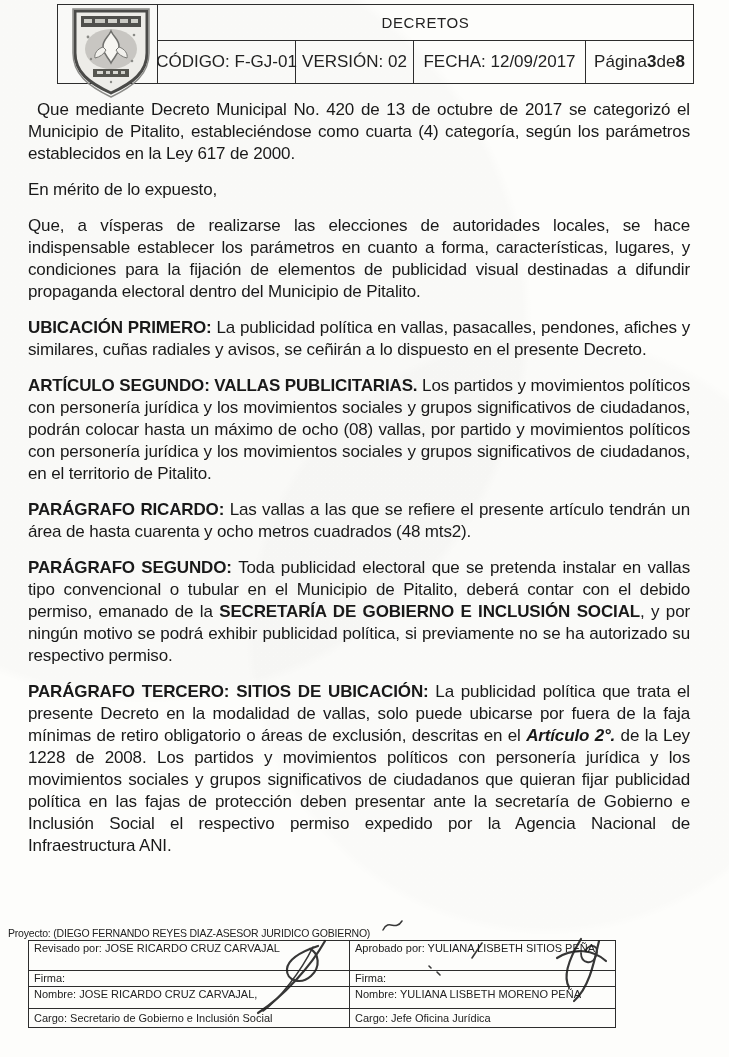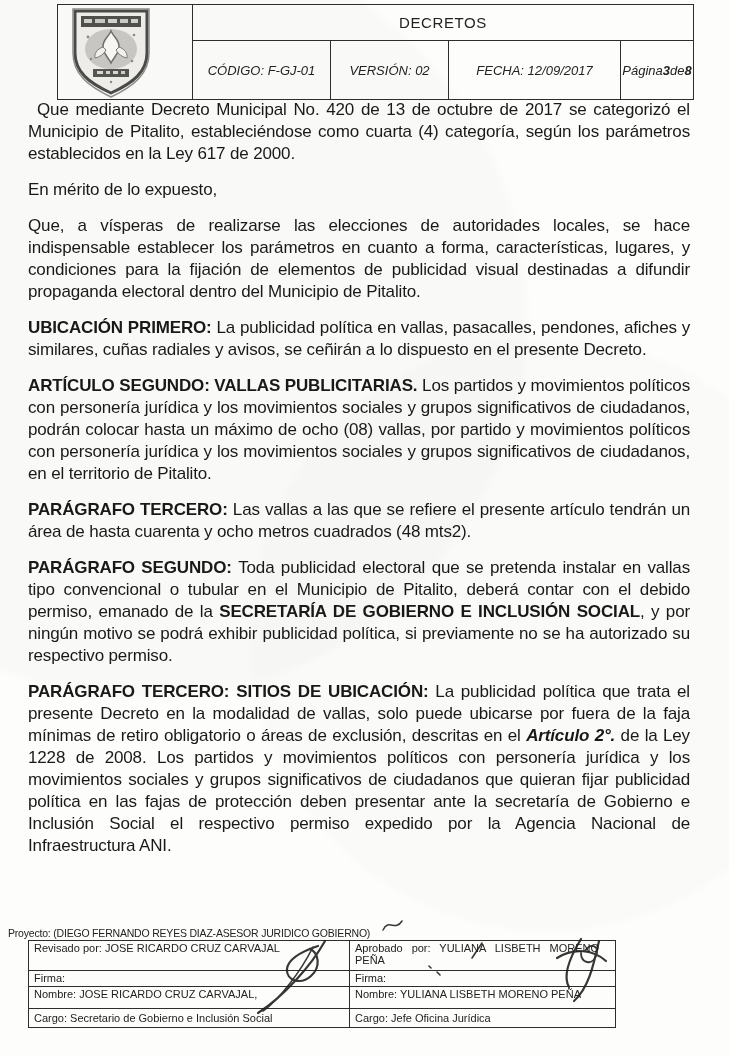--- a/index.html
+++ b/index.html
@@ -12,36 +12,35 @@
                       radial-gradient(circle at 75% 60%, rgba(0,0,0,0.012) 0 35%, transparent 36%);
     font-family:"Liberation Sans", sans-serif;
     color:#1a1a1a;
     overflow:hidden;
   }
   .b { font-weight:bold; }
   .i { font-style:italic; }
 
   
   .hdr {
-    position:absolute; left:57px; top:4px; width:637px; height:96px;
+    position:absolute; left:57px; top:4px; width:637px; height:80px;
     display:flex; box-sizing:border-box;
     border:1.6px solid #2d2d2d;
-    padding-left:35px;
   }
   .hdr-logo-cell { width:100px; box-sizing:border-box; border-right:1.6px solid #2d2d2d; }
   .hdr-right { flex:1; display:flex; flex-direction:column; }
   .hdr-title {
     height:36px; box-sizing:border-box; border-bottom:1.6px solid #2d2d2d;
     display:flex; align-items:center; justify-content:center;
     font-size:15px; letter-spacing:.6px; color:#222;
   }
   .hdr-meta { flex:1; display:flex; }
   .hdr-cell {
     display:flex; align-items:center; justify-content:center;
-    font-size:13px; box-sizing:border-box; color:#222; white-space:nowrap;font-style:italic;
+    font-size:17px; box-sizing:border-box; color:#222; white-space:nowrap;
   }
   .hc1 { width:138px; border-right:1.6px solid #2d2d2d; }
   .hc2 { width:118px; border-right:1.6px solid #2d2d2d; }
   .hc3 { width:172px; border-right:1.6px solid #2d2d2d; }
   .hc4 { flex:1; }
 
   .logo-svg { position:absolute; left:66px; top:7px; }
 
   
   .body-text {
@@ -130,32 +129,32 @@
     <circle cx="66" cy="54" r="1.3" fill="#8a8a86"></circle>
     <circle cx="45" cy="75" r="1.2" fill="#8a8a86"></circle>
   </svg>
 
   <div class="body-text">
     <p class="para p-first"><span>Que mediante Decreto Municipal No. 420 de 13 de octubre de 2017 se categorizó el Municipio de Pitalito, estableciéndose como cuarta (4) categoría, según los parámetros establecidos en la Ley 617 de 2000.</span></p>
     <p class="para p-left"><span>En mérito de lo expuesto,</span></p>
     <p class="para"><span>Que, a vísperas de realizarse las elecciones de autoridades locales, se hace indispensable establecer los parámetros en cuanto a forma, características, lugares, y condiciones para la fijación de elementos de publicidad visual destinadas a difundir propaganda electoral dentro del Municipio de Pitalito.</span></p>
     <p class="para"><span class="b">UBICACIÓN PRIMERO: </span><span>La publicidad política en vallas, pasacalles, pendones, afiches y similares, cuñas radiales y avisos, se ceñirán a lo dispuesto en el presente Decreto.</span></p>
     <p class="para"><span class="b">ARTÍCULO SEGUNDO: VALLAS PUBLICITARIAS. </span><span>Los partidos y movimientos políticos con personería jurídica y los movimientos sociales y grupos significativos de ciudadanos, podrán colocar hasta un máximo de ocho (08) vallas, por partido y movimientos políticos con personería jurídica y los movimientos sociales y grupos significativos de ciudadanos, en el territorio de Pitalito.</span></p>
-    <p class="para"><span class="b">PARÁGRAFO TERCERO: </span><span>Las vallas a las que se refiere el presente artículo tendrán un área de hasta cuarenta y ocho metros cuadrados (48 mts2).</span></p>
+    <p class="para"><span class="b">PARÁGRAFO RICARDO: </span><span>Las vallas a las que se refiere el presente artículo tendrán un área de hasta cuarenta y ocho metros cuadrados (48 mts2).</span></p>
     <p class="para"><span class="b">PARÁGRAFO SEGUNDO: </span><span>Toda publicidad electoral que se pretenda instalar en vallas tipo convencional o tubular en el Municipio de Pitalito, deberá contar con el debido permiso, emanado de la </span><span class="b">SECRETARÍA DE GOBIERNO E INCLUSIÓN SOCIAL</span><span>, y por ningún motivo se podrá exhibir publicidad política, si previamente no se ha autorizado su respectivo permiso.</span></p>
     <p class="para"><span class="b">PARÁGRAFO TERCERO: SITIOS DE UBICACIÓN: </span><span>La publicidad política que trata el presente Decreto en la modalidad de vallas, solo puede ubicarse por fuera de la faja mínimas de retiro obligatorio o áreas de exclusión, descritas en el </span><span class="b i">Artículo 2°.</span><span> de la Ley 1228 de 2008. Los partidos y movimientos políticos con personería jurídica y los movimientos sociales y grupos significativos de ciudadanos que quieran fijar publicidad política en las fajas de protección deben presentar ante la secretaría de Gobierno e Inclusión Social el respectivo permiso expedido por la Agencia Nacional de Infraestructura ANI.</span></p>
   </div>
 
   <div class="proyecto">Proyecto: (DIEGO FERNANDO REYES DIAZ-ASESOR JURIDICO GOBIERNO)</div>
 
   <table class="sig-table">
     <tbody>
       <tr class="r1">
         <td class="col-l">Revisado por: JOSE RICARDO CRUZ CARVAJAL</td>
-        <td class="col-r wrapcell">Aprobado por: YULIANA LISBETH MORENO PEÑA</td>
+        <td class="col-r wrapcell">Aprobado por: YULIANA LISBETH SITIOS PEÑA</td>
       </tr>
       <tr class="r2">
         <td>Firma:</td>
         <td>Firma:</td>
       </tr>
       <tr class="r3">
         <td>Nombre: JOSE RICARDO CRUZ CARVAJAL,</td>
         <td>Nombre: YULIANA LISBETH MORENO PEÑA</td>
       </tr>
       <tr class="r4">

